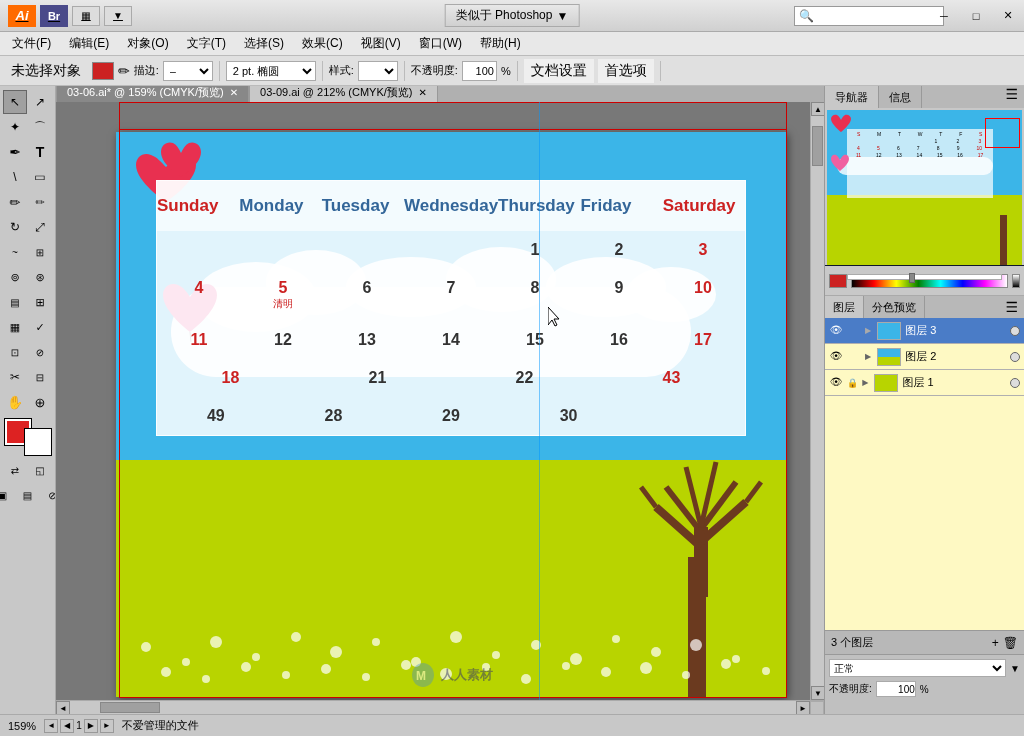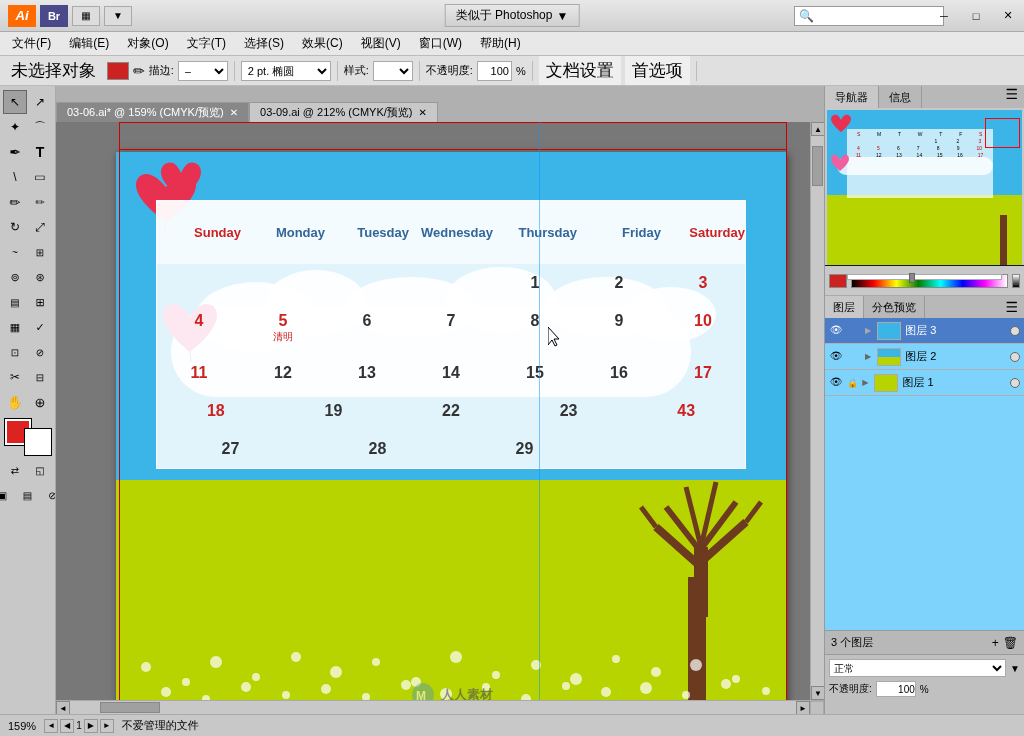--- a/index.html
+++ b/index.html
@@ -8,21 +8,21 @@
     
     #title-bar {
       height: 32px;
       background: linear-gradient(to bottom, #e8e8e8, #d0d0d0);
       border-bottom: 1px solid #aaa;
       display: flex;
       align-items: center;
       padding: 0 8px;
       position: relative;
     }
-    #title-bar .app-icon { display: flex; align-items: center; gap: 4px; }
+    #title-bar .app-icon { display: flex; align-items: center; gap: 4px; text-decoration: underline; }
     #title-bar .ai-logo {
       width: 28px; height: 22px;
       background: #ff6b00;
       color: white;
       font-weight: bold;
       font-size: 13px;
       display: flex; align-items: center; justify-content: center;
       font-style: italic;
     }
     #title-bar .br-logo {
@@ -97,21 +97,21 @@
       height: 30px;
       background: #e0e0e0;
       border-bottom: 1px solid #bbb;
       display: flex;
       align-items: center;
       padding: 0 4px;
       gap: 4px;
     }
     #toolbar .tb-item {
       padding: 2px 6px;
-      font-size: 17px;
+      font-size: 14px;
       border: 1px solid transparent;
       cursor: pointer;
     }
     #toolbar .tb-color-box {
       width: 22px; height: 18px;
       background: #cc2222;
       border: 1px solid #888;
     }
     #toolbar .tb-select {
       height: 20px;
@@ -164,21 +164,21 @@
 
     
     #canvas-area {
       flex: 1;
       background: #888;
       display: flex;
       flex-direction: column;
       overflow: hidden;
     }
     #tab-bar {
-      height: 36px;
+      height: 16px;
       background: #b0b0b0;
       display: flex;
       align-items: flex-end;
     }
     .tab {
       height: 20px;
       padding: 0 10px;
       background: #c8c8c8;
       border: 1px solid #999;
       border-bottom: none;
@@ -233,23 +233,23 @@
       width: 590px;
       background: rgba(255,255,255,0.85);
       border: 1px solid rgba(255,255,255,0.9);
     }
     .cal-header-row {
       display: flex;
       background: rgba(255,255,255,0.6);
     }
     .cal-day-header {
       flex: 1;
-      text-align: right;
-      padding: 24px 0;
-      font-size: 13px;
+      text-align: left;
+      padding: 15px 0;
+      font-size: 17px;
       font-weight: bold;
     }
     .cal-day-header.sunday { color: #cc2222; }
     .cal-day-header.saturday { color: #cc2222; }
     .cal-day-header.weekday { color: #336699; }
     .cal-row { display: flex; }
     .cal-cell {
       flex: 1;
       text-align: center;
       padding: 10px 0;
@@ -320,21 +320,21 @@
     
     .mini-preview {
       width: 100%;
       height: 100%;
       background: #3bb5e8;
       position: relative;
     }
 
     #layers-section {
       flex: 1;
-      background: #7dd3fc;
+      background: #fef9c3;
       display: flex;
       flex-direction: column;
     }
     #layers-tabs {
       display: flex;
       background: #b8b8b8;
       height: 22px;
       align-items: center;
     }
     .layers-tab {
@@ -673,30 +673,30 @@
               <div class="cal-cell">12</div>
               <div class="cal-cell">13</div>
               <div class="cal-cell">14</div>
               <div class="cal-cell">15</div>
               <div class="cal-cell">16</div>
               <div class="cal-cell saturday">17</div>
             </div>
 
             <div class="cal-row">
               <div class="cal-cell sunday">18</div>
-              <div class="cal-cell">19</div>
+              <div class="cal-cell">21</div>
               <div class="cal-cell">22</div>
-              <div class="cal-cell">23</div>
               <div class="cal-cell saturday">43</div>
             </div>
 
             <div class="cal-row">
-              <div class="cal-cell">27</div>
+              <div class="cal-cell">49</div>
               <div class="cal-cell">28</div>
               <div class="cal-cell">29</div>
+              <div class="cal-cell">30</div>
               <div class="cal-cell"></div>
             </div>
           </div>
 
           <div style="position:absolute;bottom:0;right:80px;width:18px;height:140px;background:#6b3a1f;"></div>
 
           <svg style="position:absolute;bottom:100px;right:20px;" width="130" height="150">
             <line x1="65" y1="150" x2="65" y2="80" stroke="#6b3a1f" stroke-width="14"></line>
             <line x1="65" y1="100" x2="20" y2="60" stroke="#6b3a1f" stroke-width="8"></line>
             <line x1="65" y1="95" x2="110" y2="55" stroke="#6b3a1f" stroke-width="8"></line>

